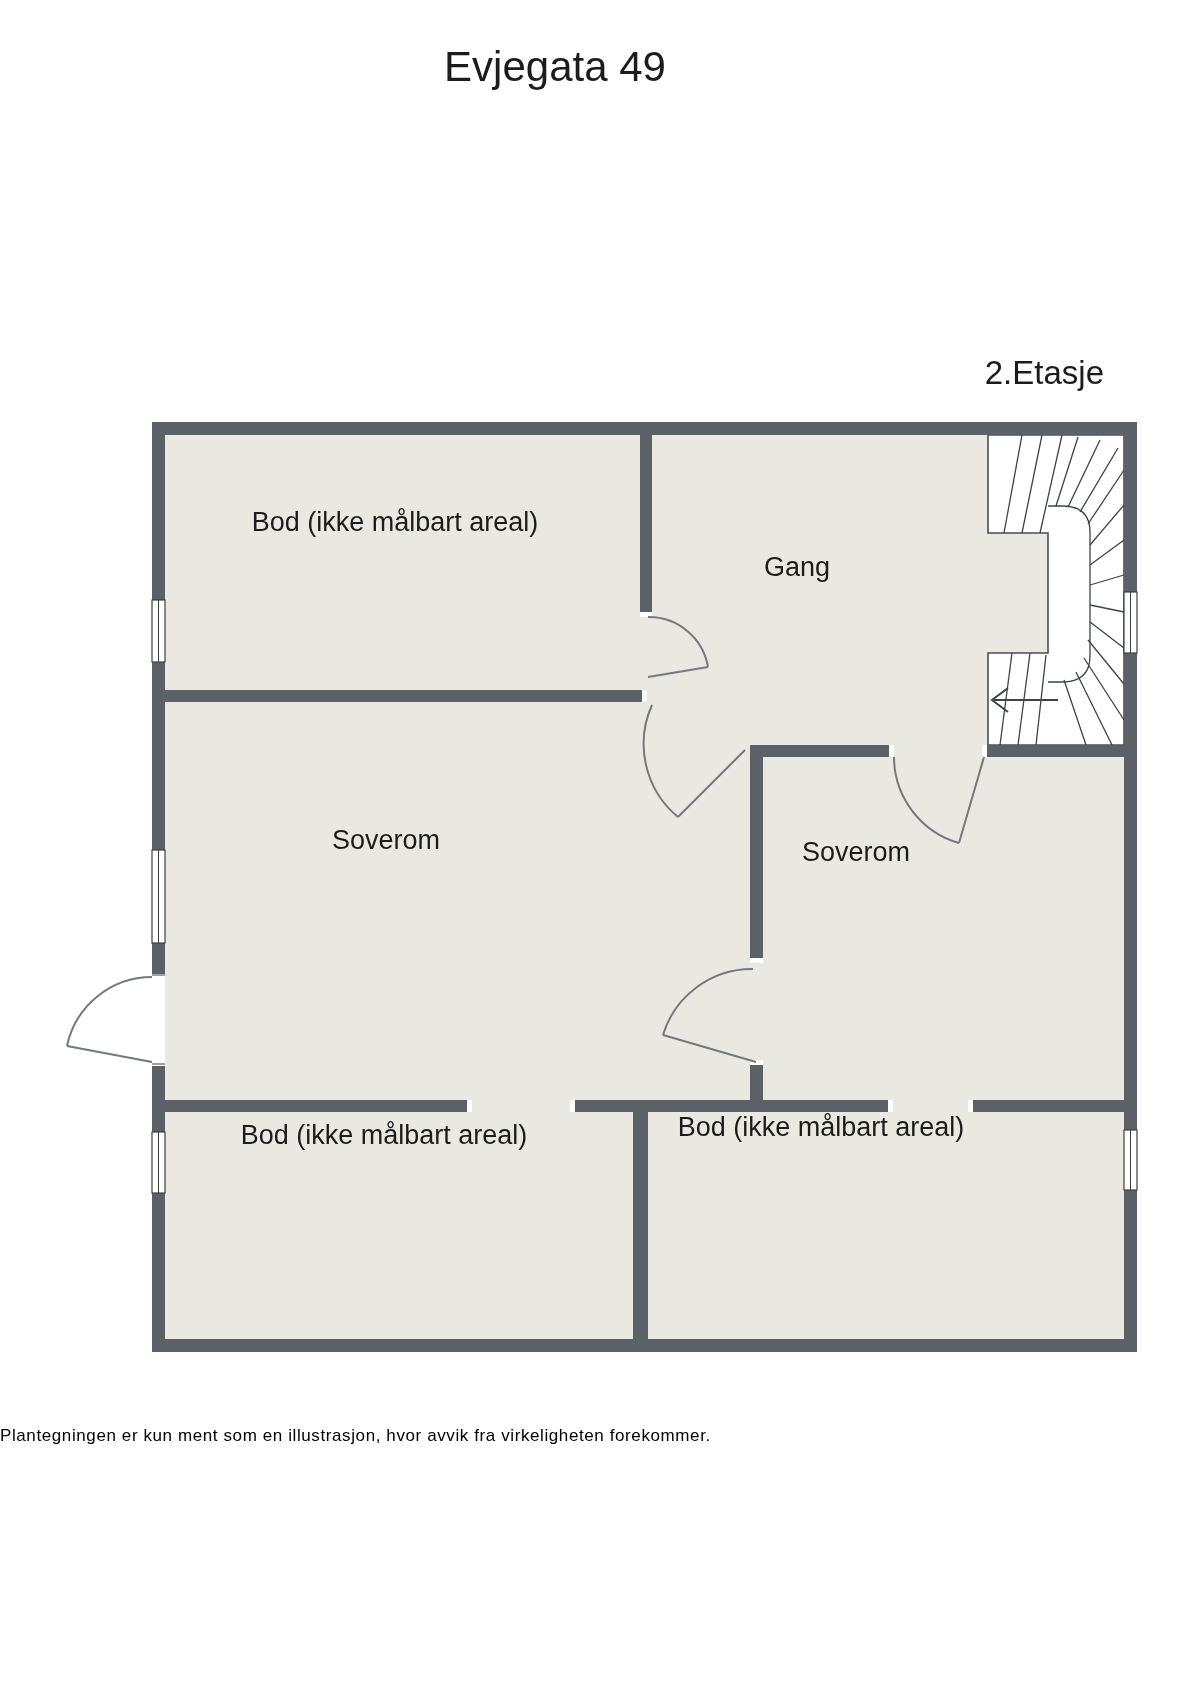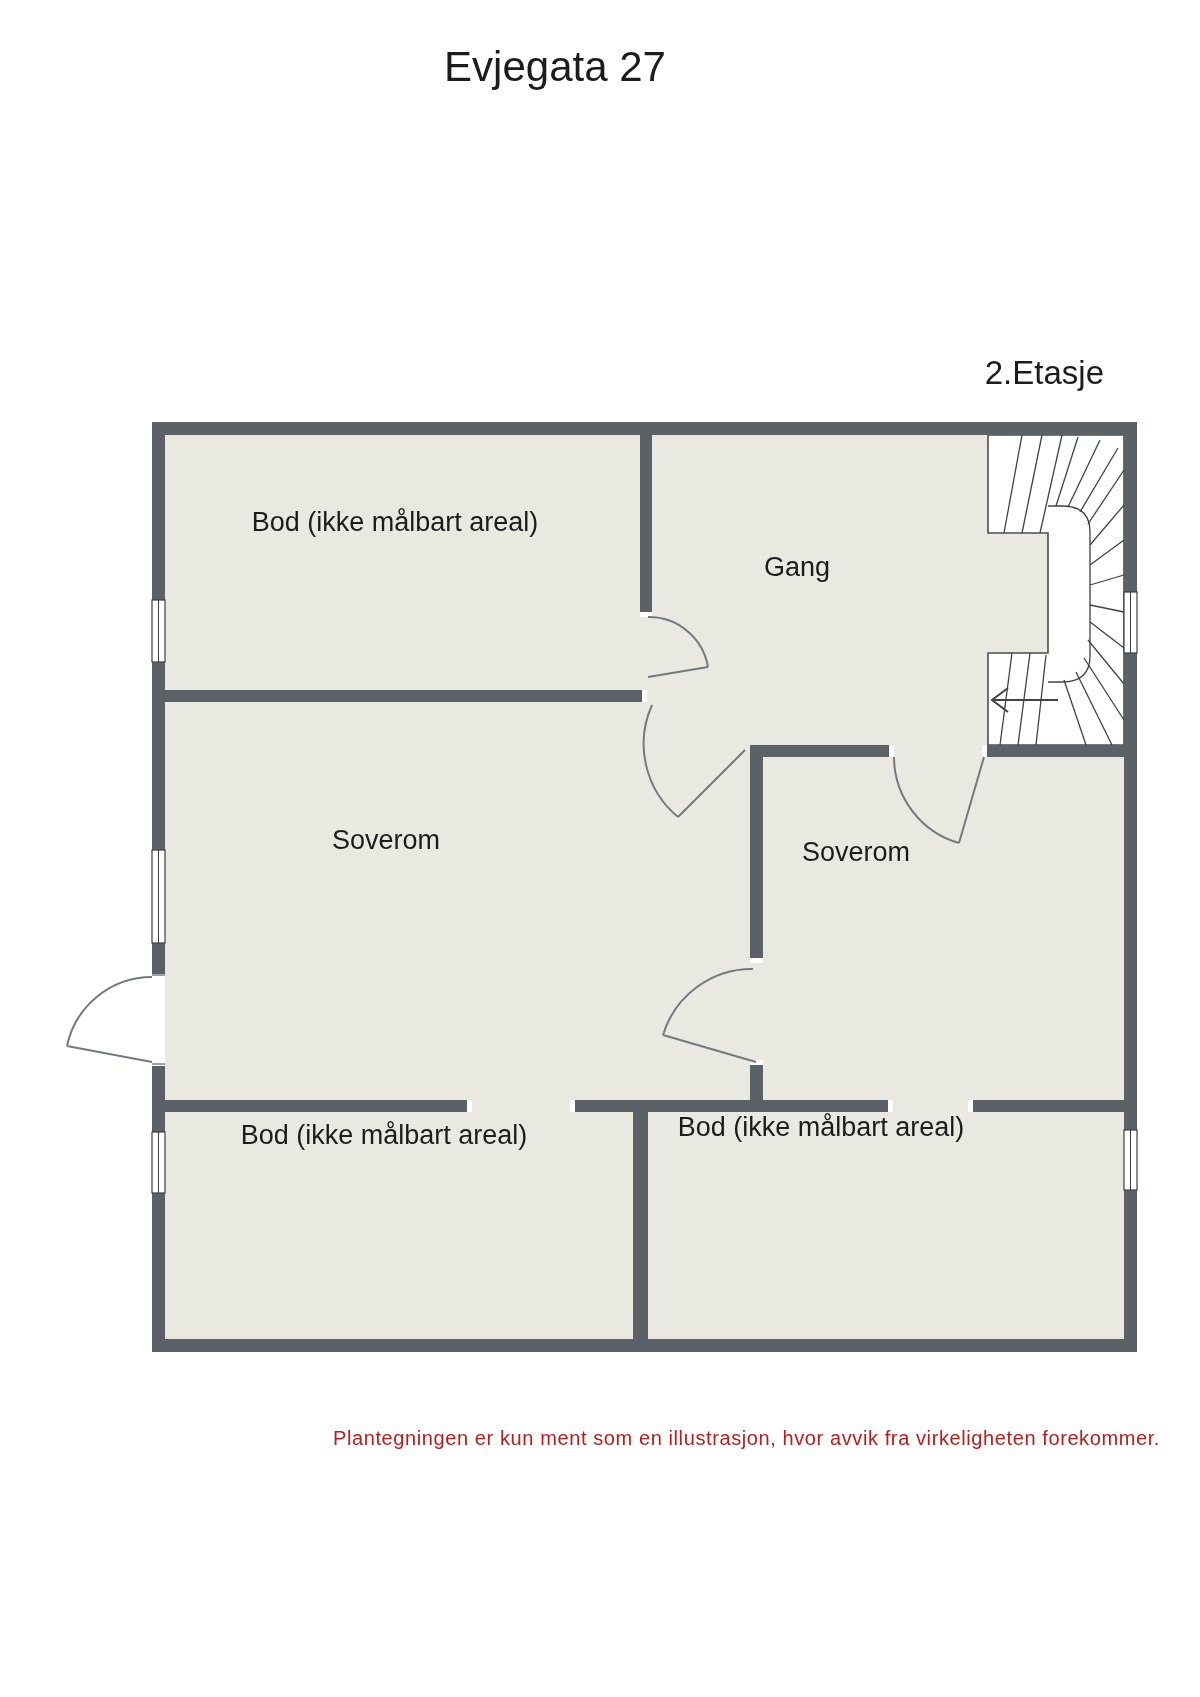--- a/index.html
+++ b/index.html
@@ -9,22 +9,22 @@
   }
   .page-title{
     position:absolute;top:46px;left:0;width:1110px;text-align:center;
     font-size:42px;color:var(--text,#1c1c1c);line-height:1.0;
   }
   .floor-label{
     position:absolute;top:356px;left:0;width:1104px;text-align:right;
     font-size:33px;color:var(--text,#1c1c1c);line-height:1.0;
   }
   .footer-note{
-    position:absolute;top:1426px;left:0;width:1160px;text-align:right;
-    font-size:20px;letter-spacing:0.6px;color:#b91c1c;line-height:1.2;
+    position:absolute;top:1426px;left:0;width:1160px;text-align:left;
+    font-size:17px;letter-spacing:0.6px;color:#000000;line-height:1.2;
   }
   svg.plan{position:absolute;top:0;left:0;}
   .floor{fill:var(--floor,#e9e9e1);}
   .wall{fill:var(--wall,#5c6167);}
   .jamb{fill:#ffffff;}
   .window{fill:#ffffff;stroke:#3c4043;stroke-width:1.2;}
   .winline{stroke:#3c4043;stroke-width:1;}
   .door{stroke:#75797d;stroke-width:2;fill:none;}
   .stair-outline{fill:#ffffff;stroke:#4a4e52;stroke-width:1.6;}
   .tread{stroke:var(--stair_line,#3f4346);stroke-width:1.3;fill:none;}
@@ -33,21 +33,21 @@
   .room-label{
     font-family:"Liberation Sans","DejaVu Sans",sans-serif;
     font-size:27px;fill:var(--text,#1c1c1c);text-anchor:middle;
   }
 </style>
 </head>
 <body>
 
 <div class="canvas">
 
-  <div class="page-title">Evjegata 27</div>
+  <div class="page-title">Evjegata 49</div>
   <div class="floor-label">2.Etasje</div>
 
   <svg class="plan" width="1200" height="1697" viewBox="0 0 1200 1697">
 
     <rect class="floor" x="158" y="428" width="973" height="918"></rect>
 
     <g>
       <path class="stair-outline" d="M 988 435 H 1124 V 745 H 988 V 653 H 1048 V 533 H 988 Z"></path>
       <g class="treads">
 

